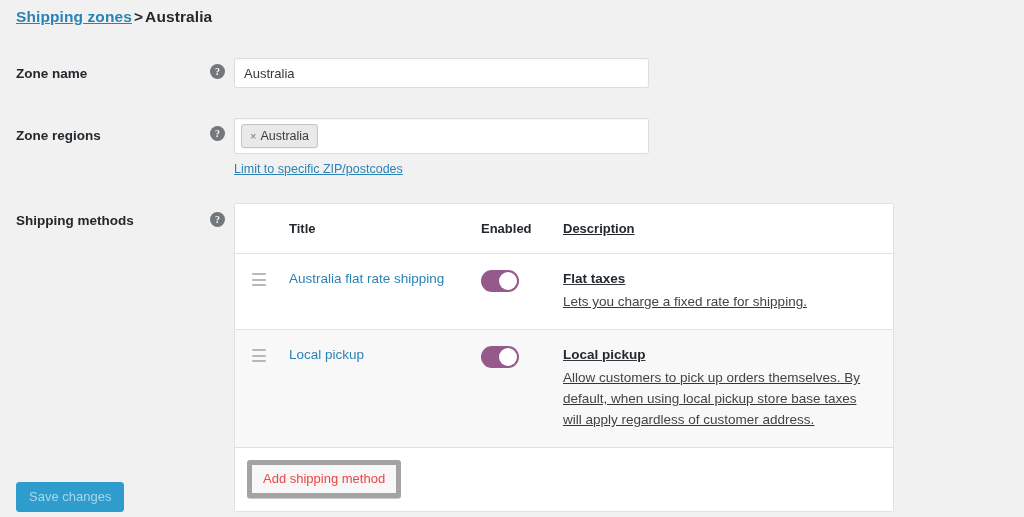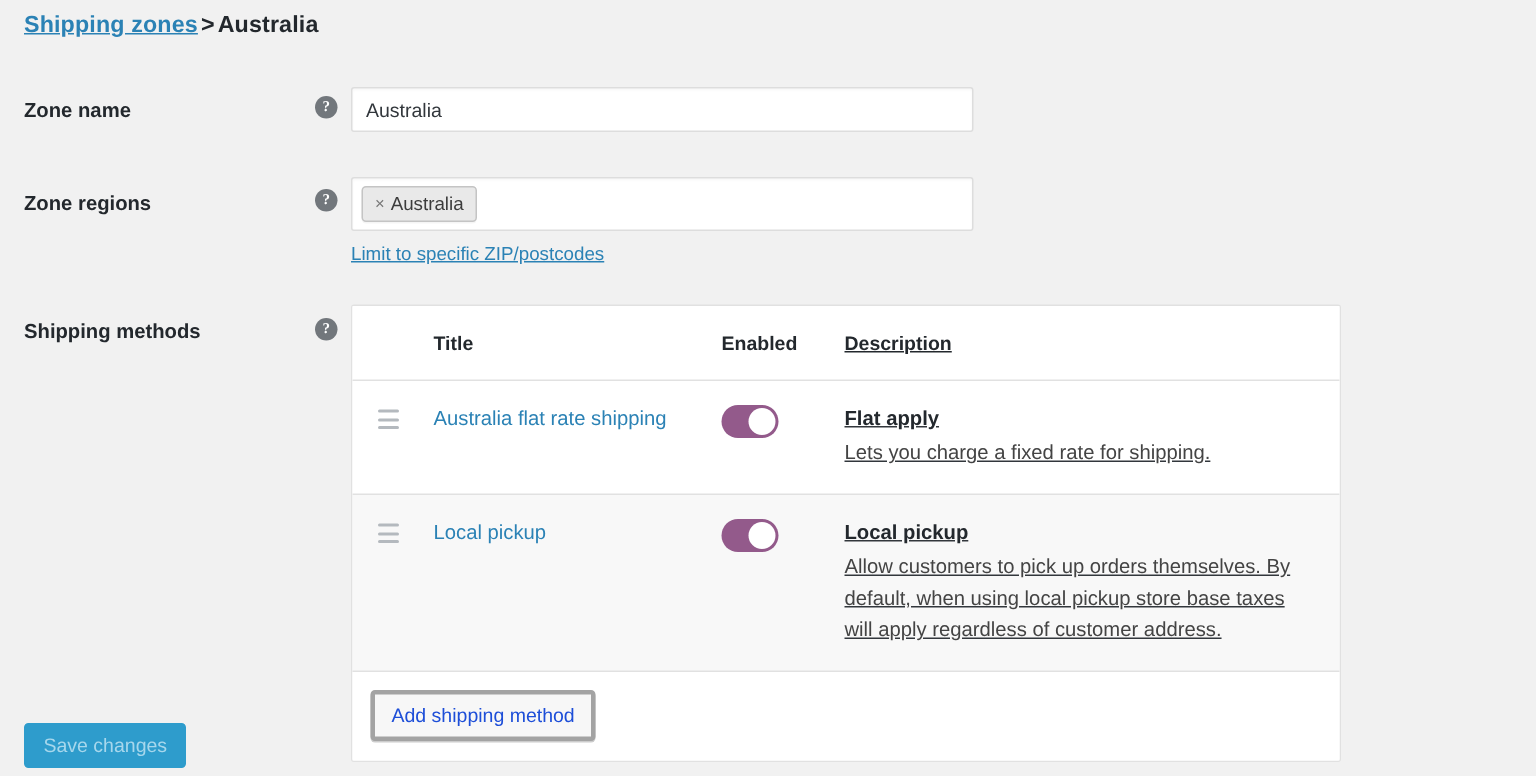--- a/index.html
+++ b/index.html
@@ -214,24 +214,24 @@
     max-width: 432px;
   }
 
   .mt-foot {
     padding: 12px 0 13px 12px;
     background: #fff;
   }
   .btn-secondary {
     display: inline-block;
     background: #f7f7f7;
-    border: 3px solid #a3a3a3;
+    border: 5px solid #a3a3a3;
     border-radius: 3px;
     box-shadow: 0 1px 0 #ccc;
-    color: #1d4ed8;
+    color: #ef4444;
     font-size: 13px;
     font-family: "Liberation Sans", sans-serif;
     padding: 6px 11px 7px;
     cursor: pointer;
     line-height: 15px;
   }
 
   .btn-primary {
     position: absolute;
     left: 16px;
@@ -295,21 +295,21 @@
           <i></i>
         </span>
     </div>
     <div class="col-title">
       <a class="method-link" href="#">Australia flat rate shipping</a>
     </div>
     <div class="col-enabled">
       <span class="toggle"><span class="knob"></span></span>
     </div>
     <div class="col-desc">
-      <div class="desc-title">Flat apply</div>
+      <div class="desc-title">Flat taxes</div>
       <div class="desc-text">Lets you charge a fixed rate for shipping.</div>
     </div>
   </div>
 
   <div class="mt-row alt">
     <div class="col-handle">
       <span class="drag-handle">
           <i></i>
           <i></i>
           <i></i>

